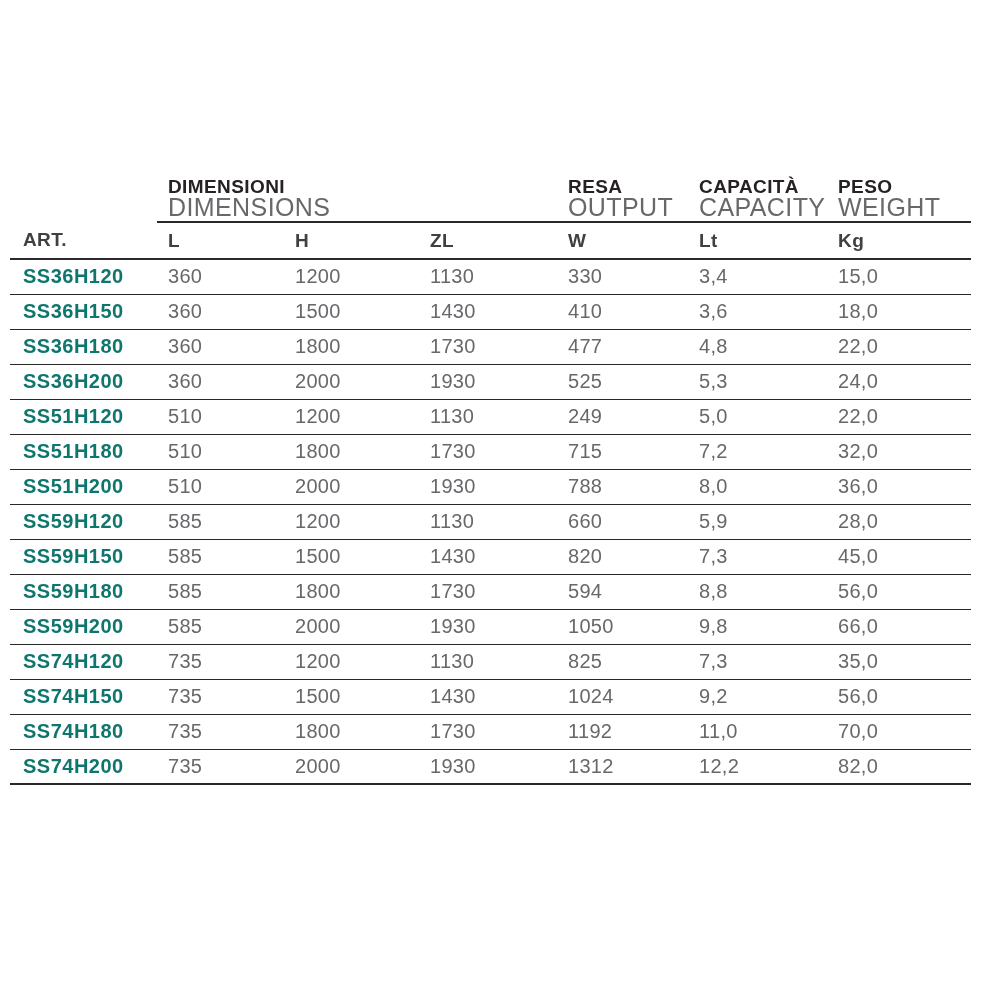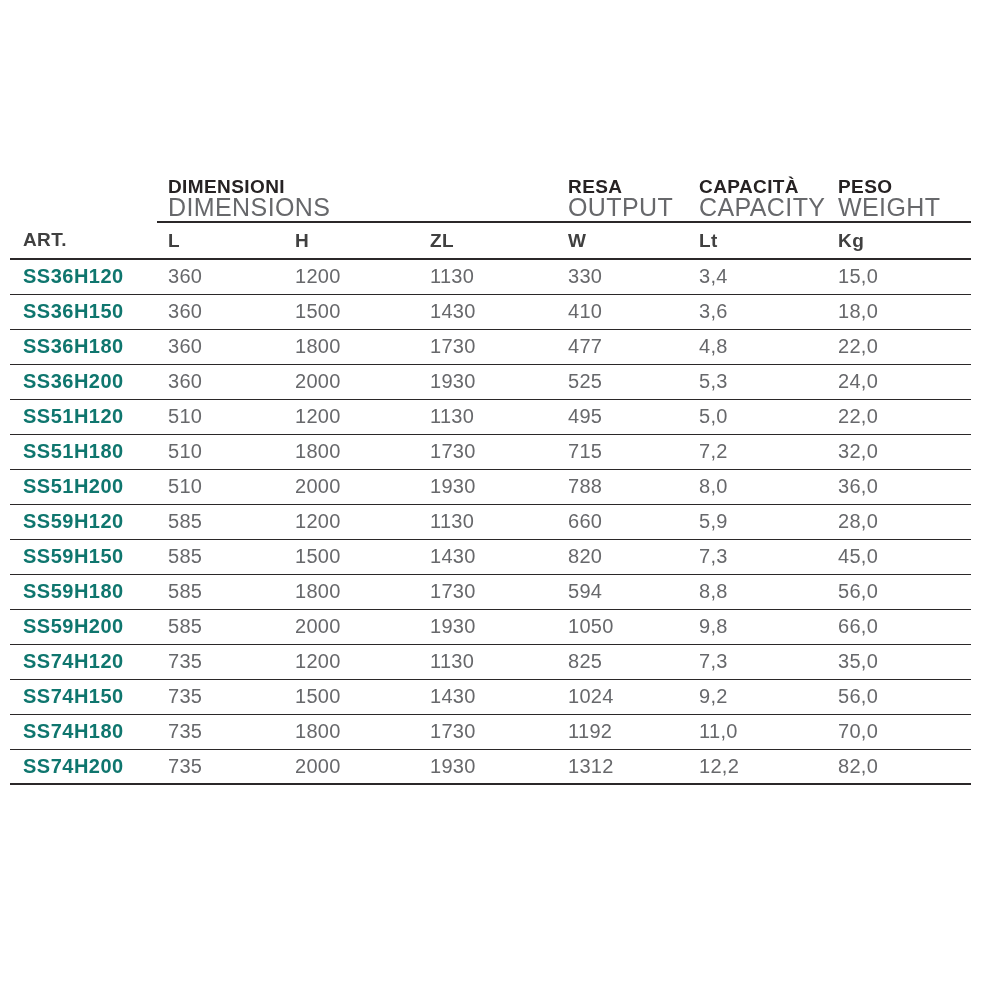--- a/index.html
+++ b/index.html
@@ -168,21 +168,21 @@
         <td>1930</td>
         <td>525</td>
         <td>5,3</td>
         <td>24,0</td>
       </tr>
       <tr>
         <td class="code">SS51H120</td>
         <td>510</td>
         <td>1200</td>
         <td>1130</td>
-        <td>495</td>
+        <td>249</td>
         <td>5,0</td>
         <td>22,0</td>
       </tr>
       <tr>
         <td class="code">SS51H180</td>
         <td>510</td>
         <td>1800</td>
         <td>1730</td>
         <td>715</td>
         <td>7,2</td>

